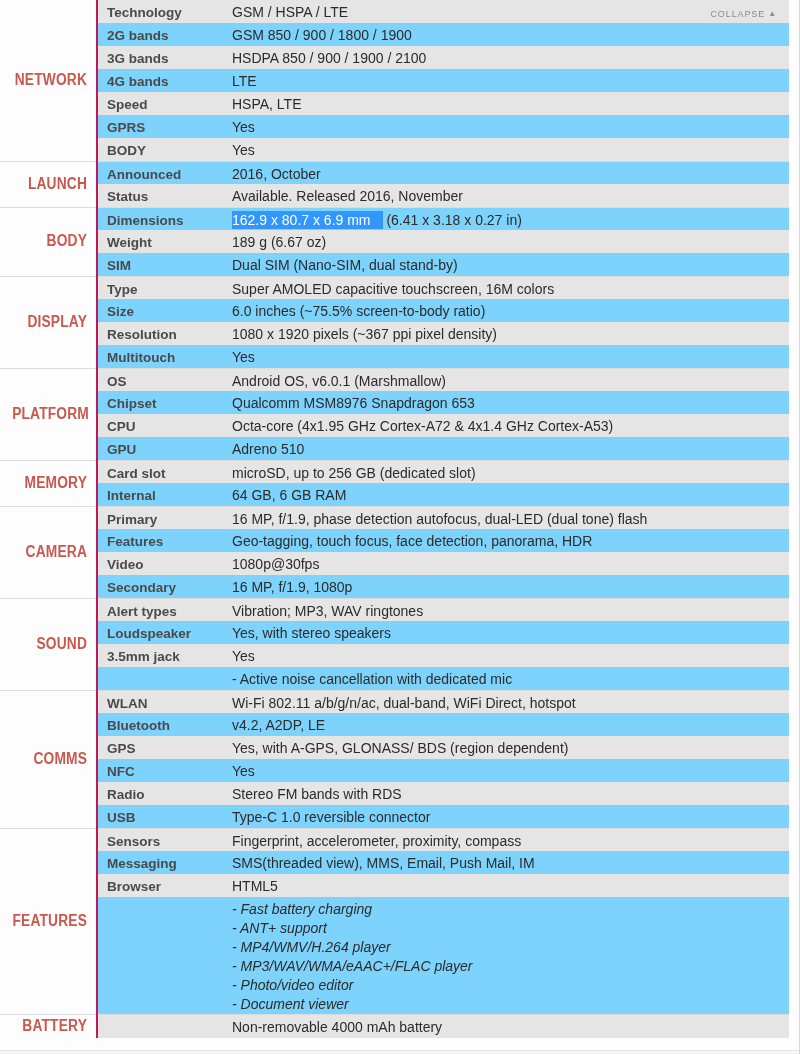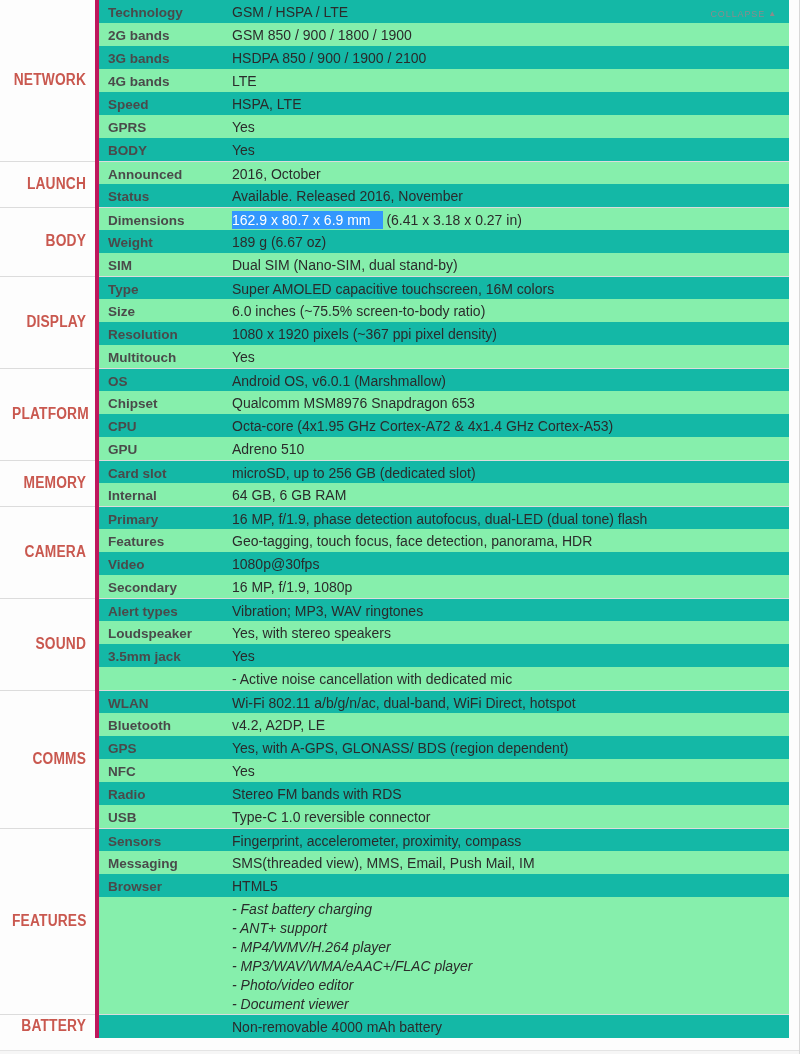--- a/index.html
+++ b/index.html
@@ -56,21 +56,21 @@
   table.specs col.c-section { width: 97px; }
   table.specs col.c-label   { width: 122px; }
   table.specs col.c-value   { width: 570px; }
 
   tr.spec-row { height: 23px; }
 
   td.section-cell {
     vertical-align: middle;
     text-align: right;
     padding: 0 9px 0 0;
-    border-right: 4px solid #be185d;
+    border-right: 2px solid #be185d;
     background: #fdfdfd;
   }
   .section-title {
     display: block;
     color: #c9584f;
     font-family: "Liberation Sans Narrow", "Liberation Sans", sans-serif;
     font-weight: bold;
     font-size: 16px;
     letter-spacing: 0.2px;
     line-height: 1.05;
@@ -92,25 +92,25 @@
   td.value-cell {
     vertical-align: top;
     padding: 3px 0 0 13px;
     color: #2b2b2b;
     font-size: 14px;
     line-height: 19px;
   }
 
   tr.row-shade td.label-cell,
   tr.row-shade td.value-cell {
-    background: #14b8a6;
+    background: #e5e5e5;
   }
   tr.row-plain td.label-cell,
   tr.row-plain td.value-cell {
-    background: #86efac;
+    background: #7dd3fc;
   }
 
   tr.section-start td {
     border-top: 1px solid #dcdcdc;
   }
 
   .sel {
     background: #3297fd;
     color: #ffffff;
     padding: 1px 12px 1px 0;

